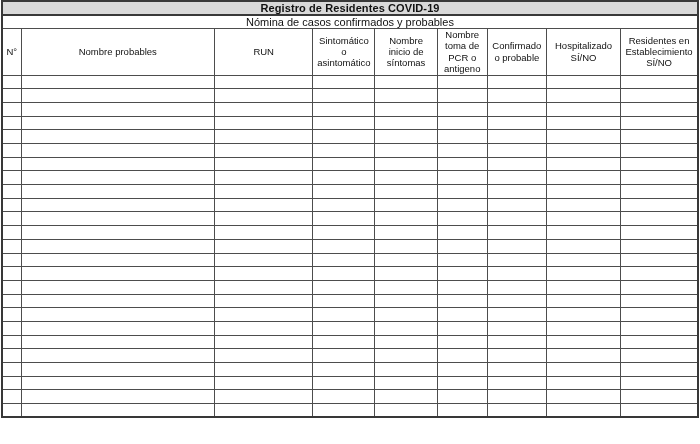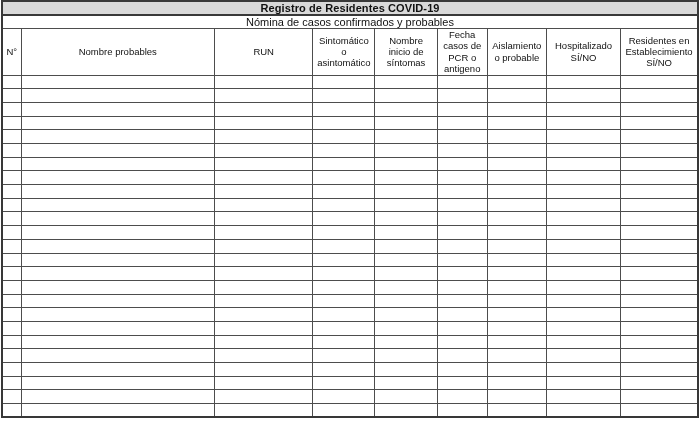--- a/index.html
+++ b/index.html
@@ -73,22 +73,22 @@
       </tr>
       <tr class="subtitle-row">
         <td id="subtitle-cell" colspan="9">Nómina de casos confirmados y probables</td>
       </tr>
       <tr class="header-row" id="header-row">
           <th>N°</th>
           <th>Nombre probables</th>
           <th>RUN</th>
           <th>Sintomático o asintomático</th>
           <th>Nombre inicio de síntomas</th>
-          <th>Fecha casos de PCR o antigeno</th>
-          <th>Aislamiento o probable</th>
+          <th>Nombre toma de PCR o antigeno</th>
+          <th>Confirmado o probable</th>
           <th>Hospitalizado SÍ/NO</th>
           <th>Residentes en Establecimiento SÍ/NO</th>
         </tr>
     </thead>
     <tbody id="body-rows">
         <tr class="data-row">
           <td></td>
           <td></td>
           <td></td>
           <td></td>

